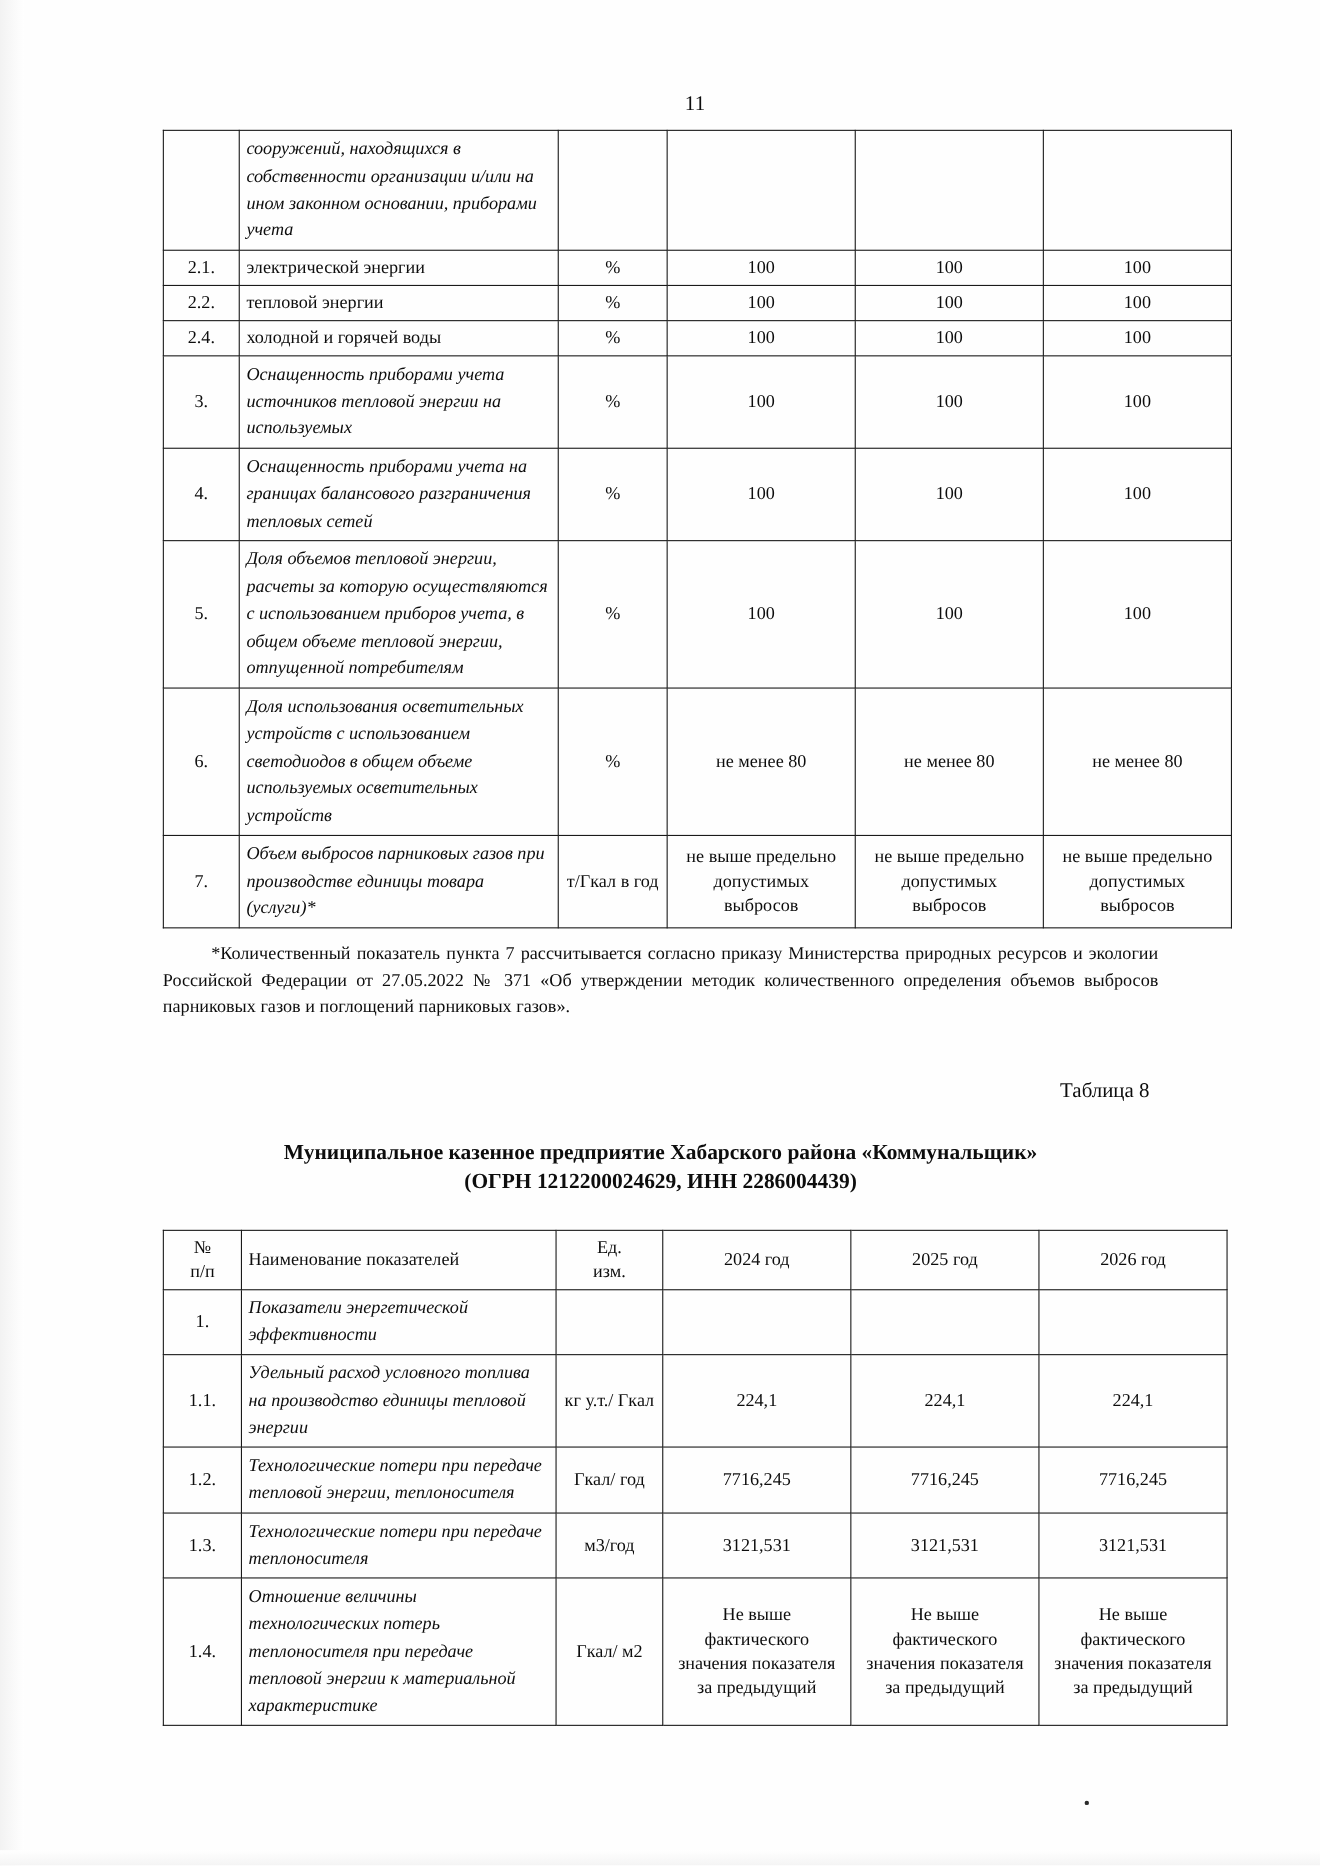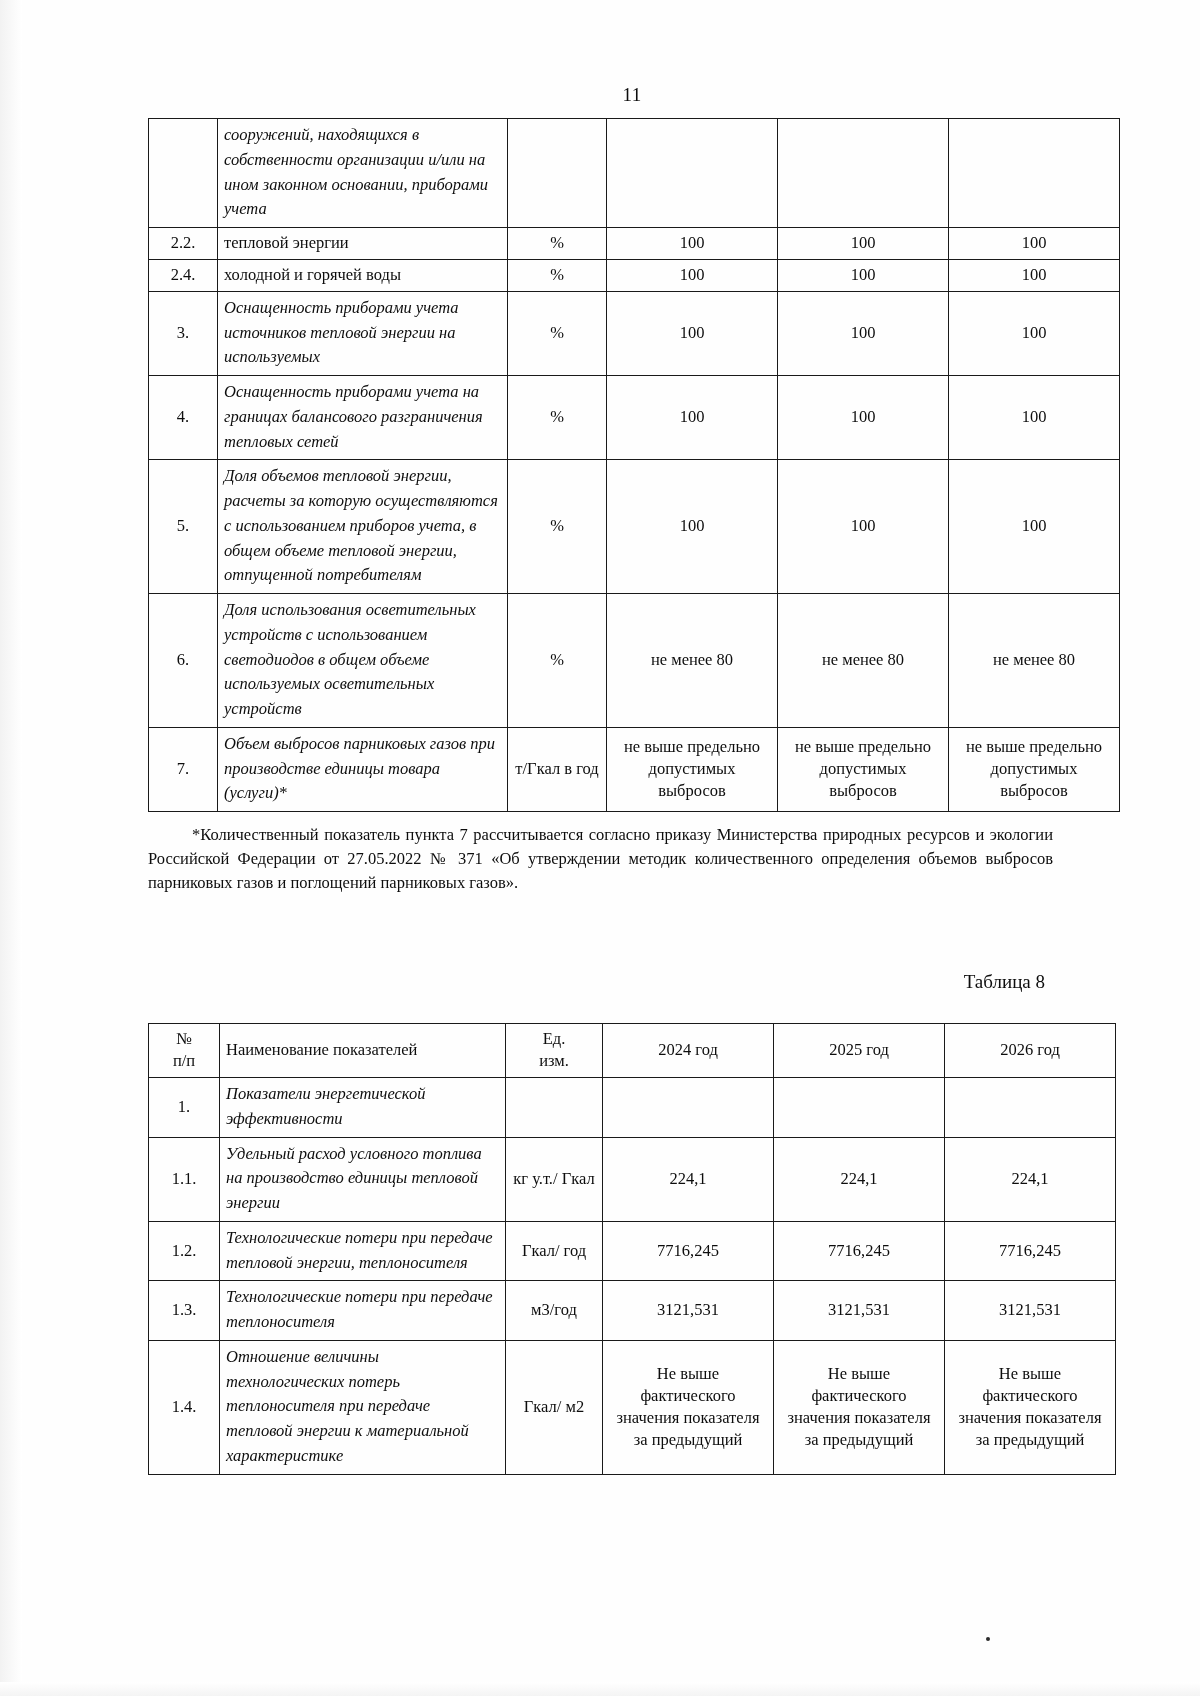--- a/index.html
+++ b/index.html
@@ -97,21 +97,21 @@
   .footnote {
     margin-top: 11px;
     font-size: 16.5px;
     line-height: 1.46;
     text-align: justify;
     text-indent: 44px;
     text-justify: inter-word;
   }
 
   .table-label {
-    margin-top: 76px;
+    margin-top: 54px;
     text-align: right;
     font-size: 19px;
     padding-right: 8px;
   }
 
   .org-title {
     margin-top: 33px;
     text-align: center;
     font-weight: bold;
     font-size: 19.5px;
@@ -153,20 +153,28 @@
 
     <table class="doc doc1">
       <tbody>
         <tr>
           <td class="num top"></td>
           <td class="name multi top">сооружений, находящихся в собственности организации и/или на ином законном основании, приборами учета</td>
           <td class="unit"></td>
           <td class="val"></td>
           <td class="val"></td>
           <td class="val"></td>
+        </tr>
+        <tr>
+          <td class="num">2.1.</td>
+          <td class="name">электрической энергии</td>
+          <td class="unit">%</td>
+          <td class="val">100</td>
+          <td class="val">100</td>
+          <td class="val">100</td>
         </tr>
         <tr>
           <td class="num">2.2.</td>
           <td class="name">тепловой энергии</td>
           <td class="unit">%</td>
           <td class="val">100</td>
           <td class="val">100</td>
           <td class="val">100</td>
         </tr>
         <tr>
@@ -217,20 +225,24 @@
           <td class="val">не выше предельно допустимых выбросов</td>
           <td class="val">не выше предельно допустимых выбросов</td>
         </tr>
       </tbody>
     </table>
 
     <div class="footnote">*Количественный показатель пункта 7 рассчитывается согласно приказу Министерства природных ресурсов и экологии Российской Федерации от 27.05.2022 № 371 «Об утверждении методик количественного определения объемов выбросов парниковых газов и поглощений парниковых газов».</div>
 
     <div class="table-label">Таблица 8</div>
 
+    <div class="org-title">
+      <div>Муниципальное казенное предприятие Хабарского района «Коммунальщик»</div>
+      <div>(ОГРН 1212200024629, ИНН 2286004439)</div>
+    </div>
 
     <table class="doc doc2">
       <thead>
         <tr>
           <td class="num hdr-cell">
             <div>№</div>
             <div>п/п</div>
           </td>
           <td class="name hdr-cell">Наименование показателей</td>
           <td class="unit hdr-cell">

